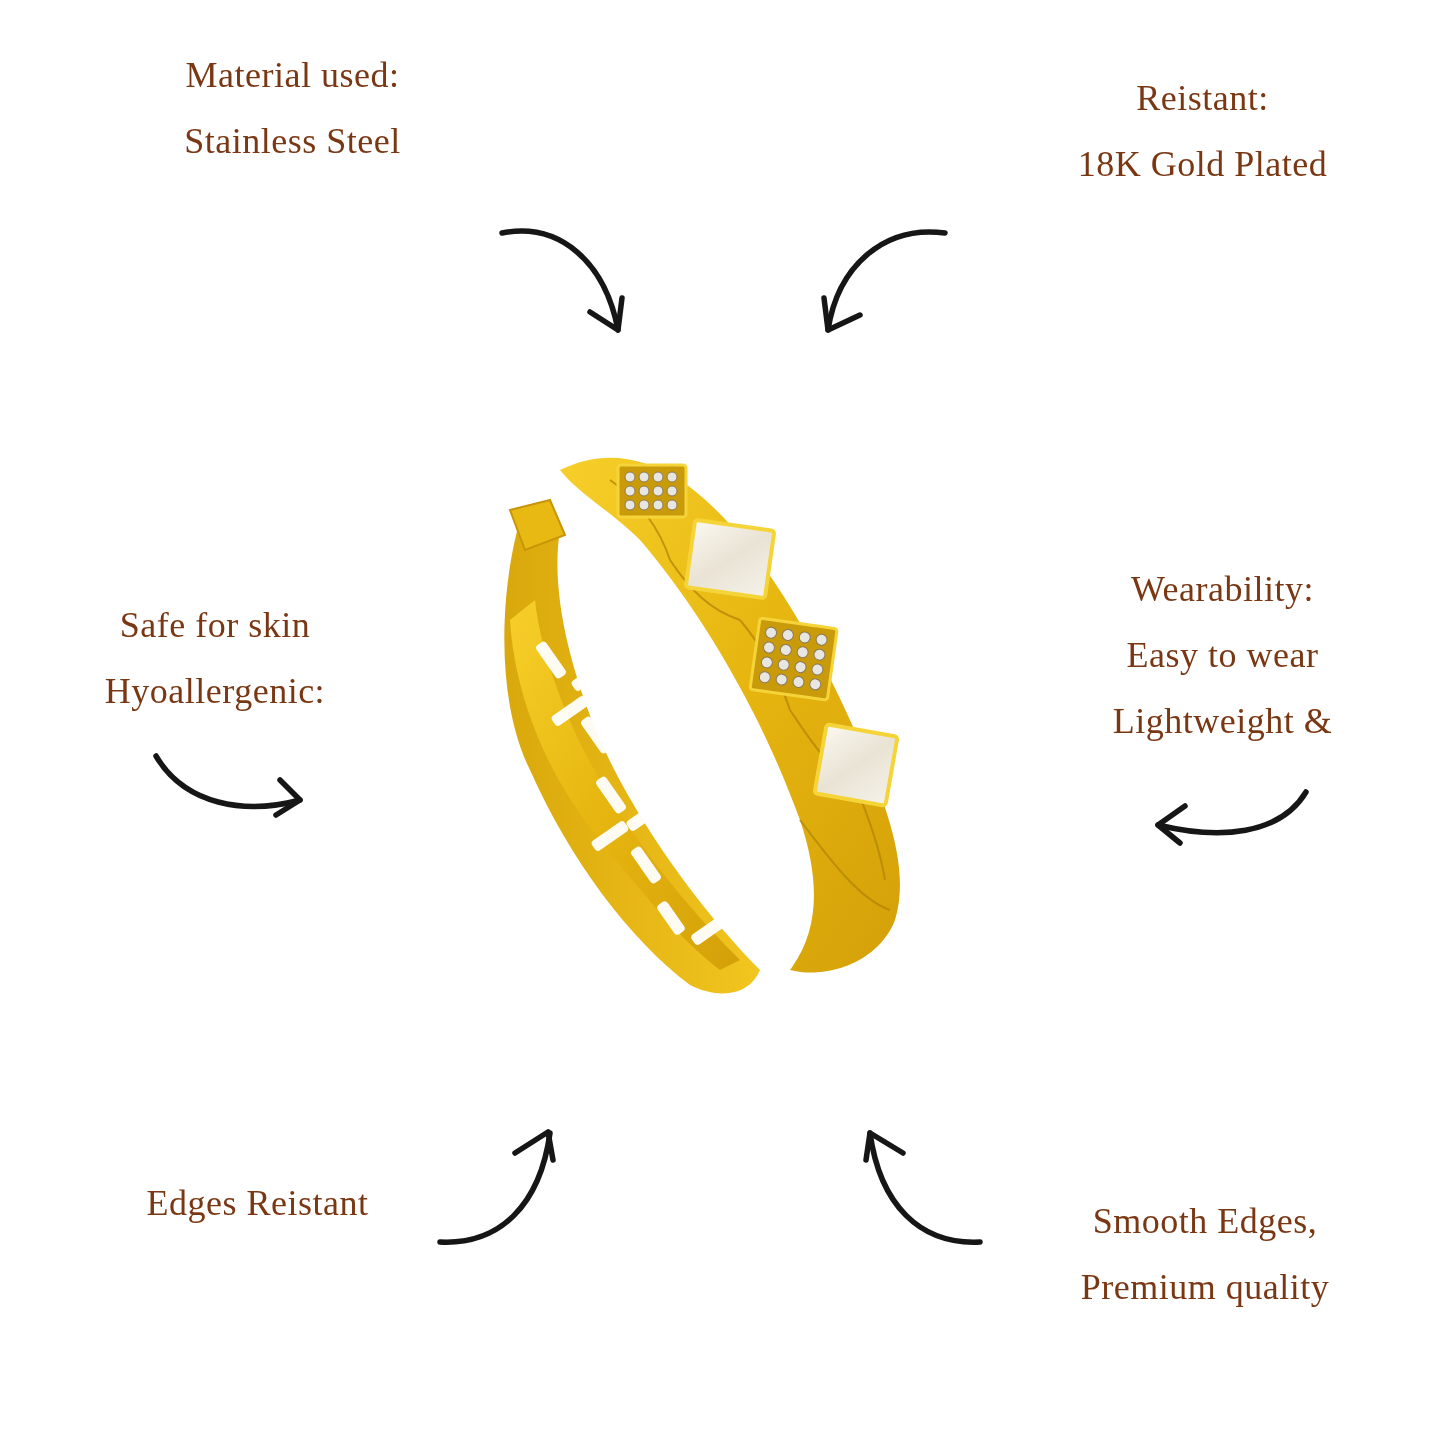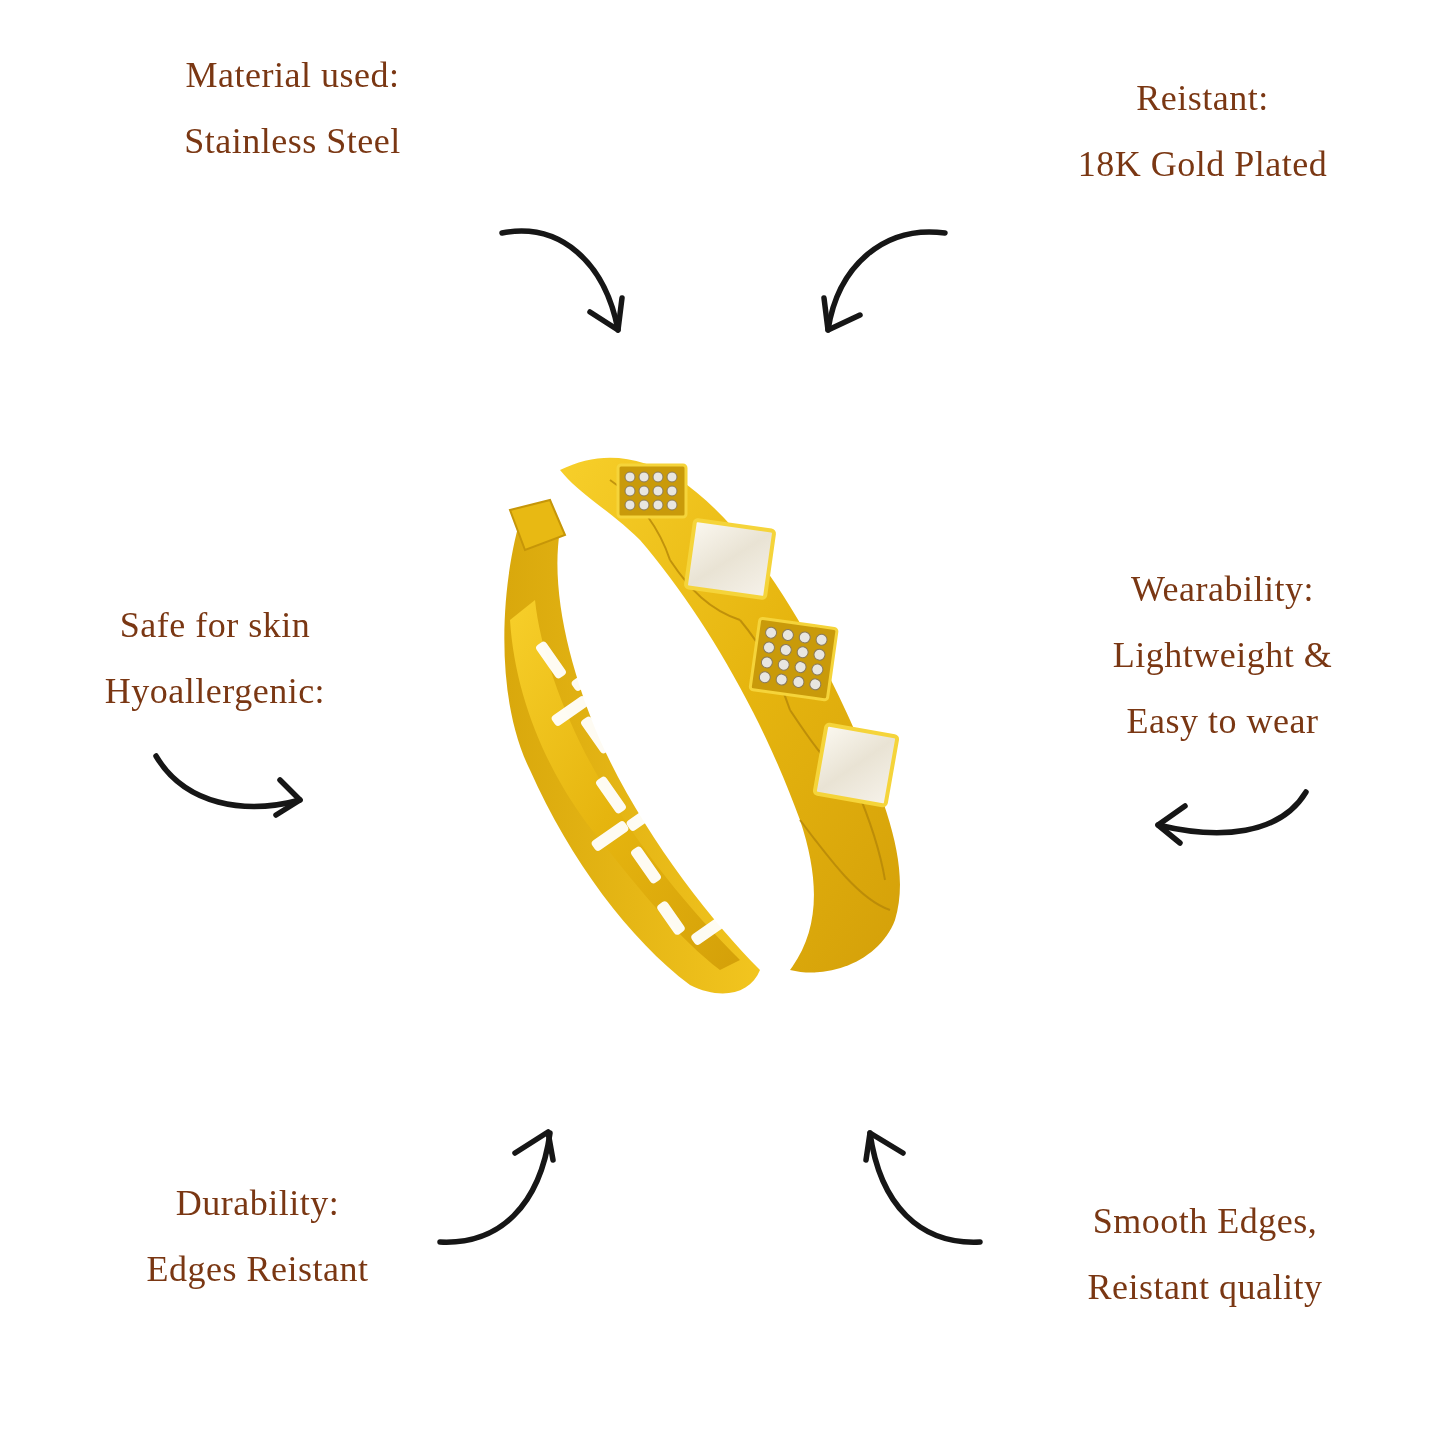--- a/index.html
+++ b/index.html
@@ -32,32 +32,31 @@
   <span class="line">18K Gold Plated</span>
 </div>
 
 <div class="feature" style="left:20px; top:592px; width:390px;">
   <span class="line">Safe for skin</span>
   <span class="line">Hyoallergenic:</span>
 </div>
 
 <div class="feature" style="left:1035px; top:556px; width:375px;">
   <span class="line">Wearability:</span>
+  <span class="line">Easy to wear</span>
   <span class="line">Lightweight &amp;</span>
-  <span class="line">Easy to wear</span>
 </div>
 
 <div class="feature" style="left:45px; top:1170px; width:425px;">
-  <span class="line">Durability:</span>
   <span class="line">Edges Reistant</span>
 </div>
 
 <div class="feature" style="left:990px; top:1188px; width:430px;">
   <span class="line">Smooth Edges,</span>
-  <span class="line">Reistant quality</span>
+  <span class="line">Premium quality</span>
 </div>
 
 <svg class="arrow" style="left:0;top:0;" width="1445" height="1445">
   <path d="M502,233 C560,222 605,262 618,330"></path>
   <path d="M590,312 L618,330 L622,298"></path>
 </svg>
 <svg class="arrow" style="left:0;top:0;" width="1445" height="1445">
   <path d="M945,233 C885,225 838,265 828,330"></path>
   <path d="M824,298 L828,330 L860,315"></path>
 </svg>

